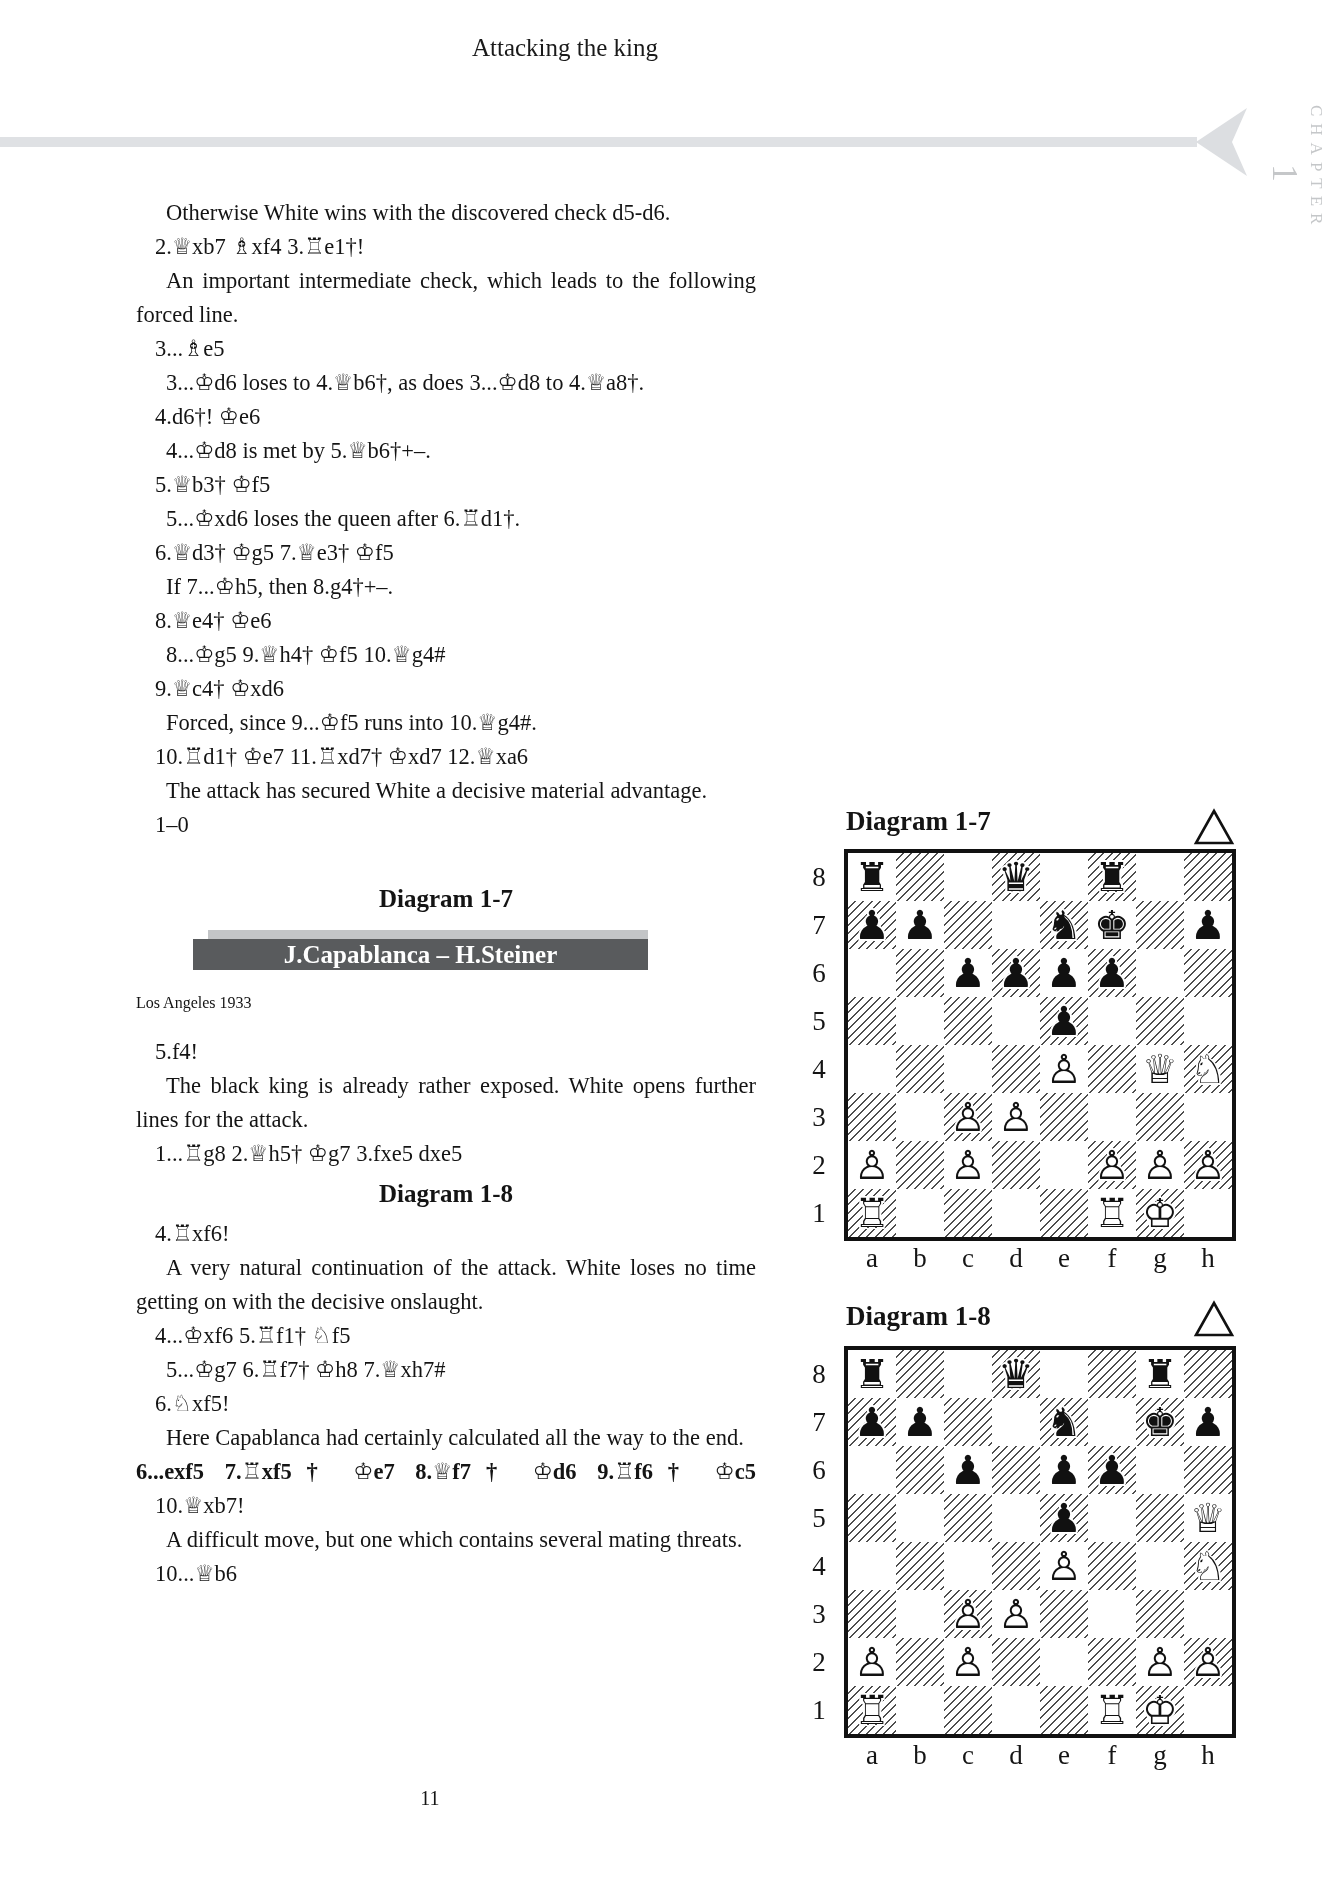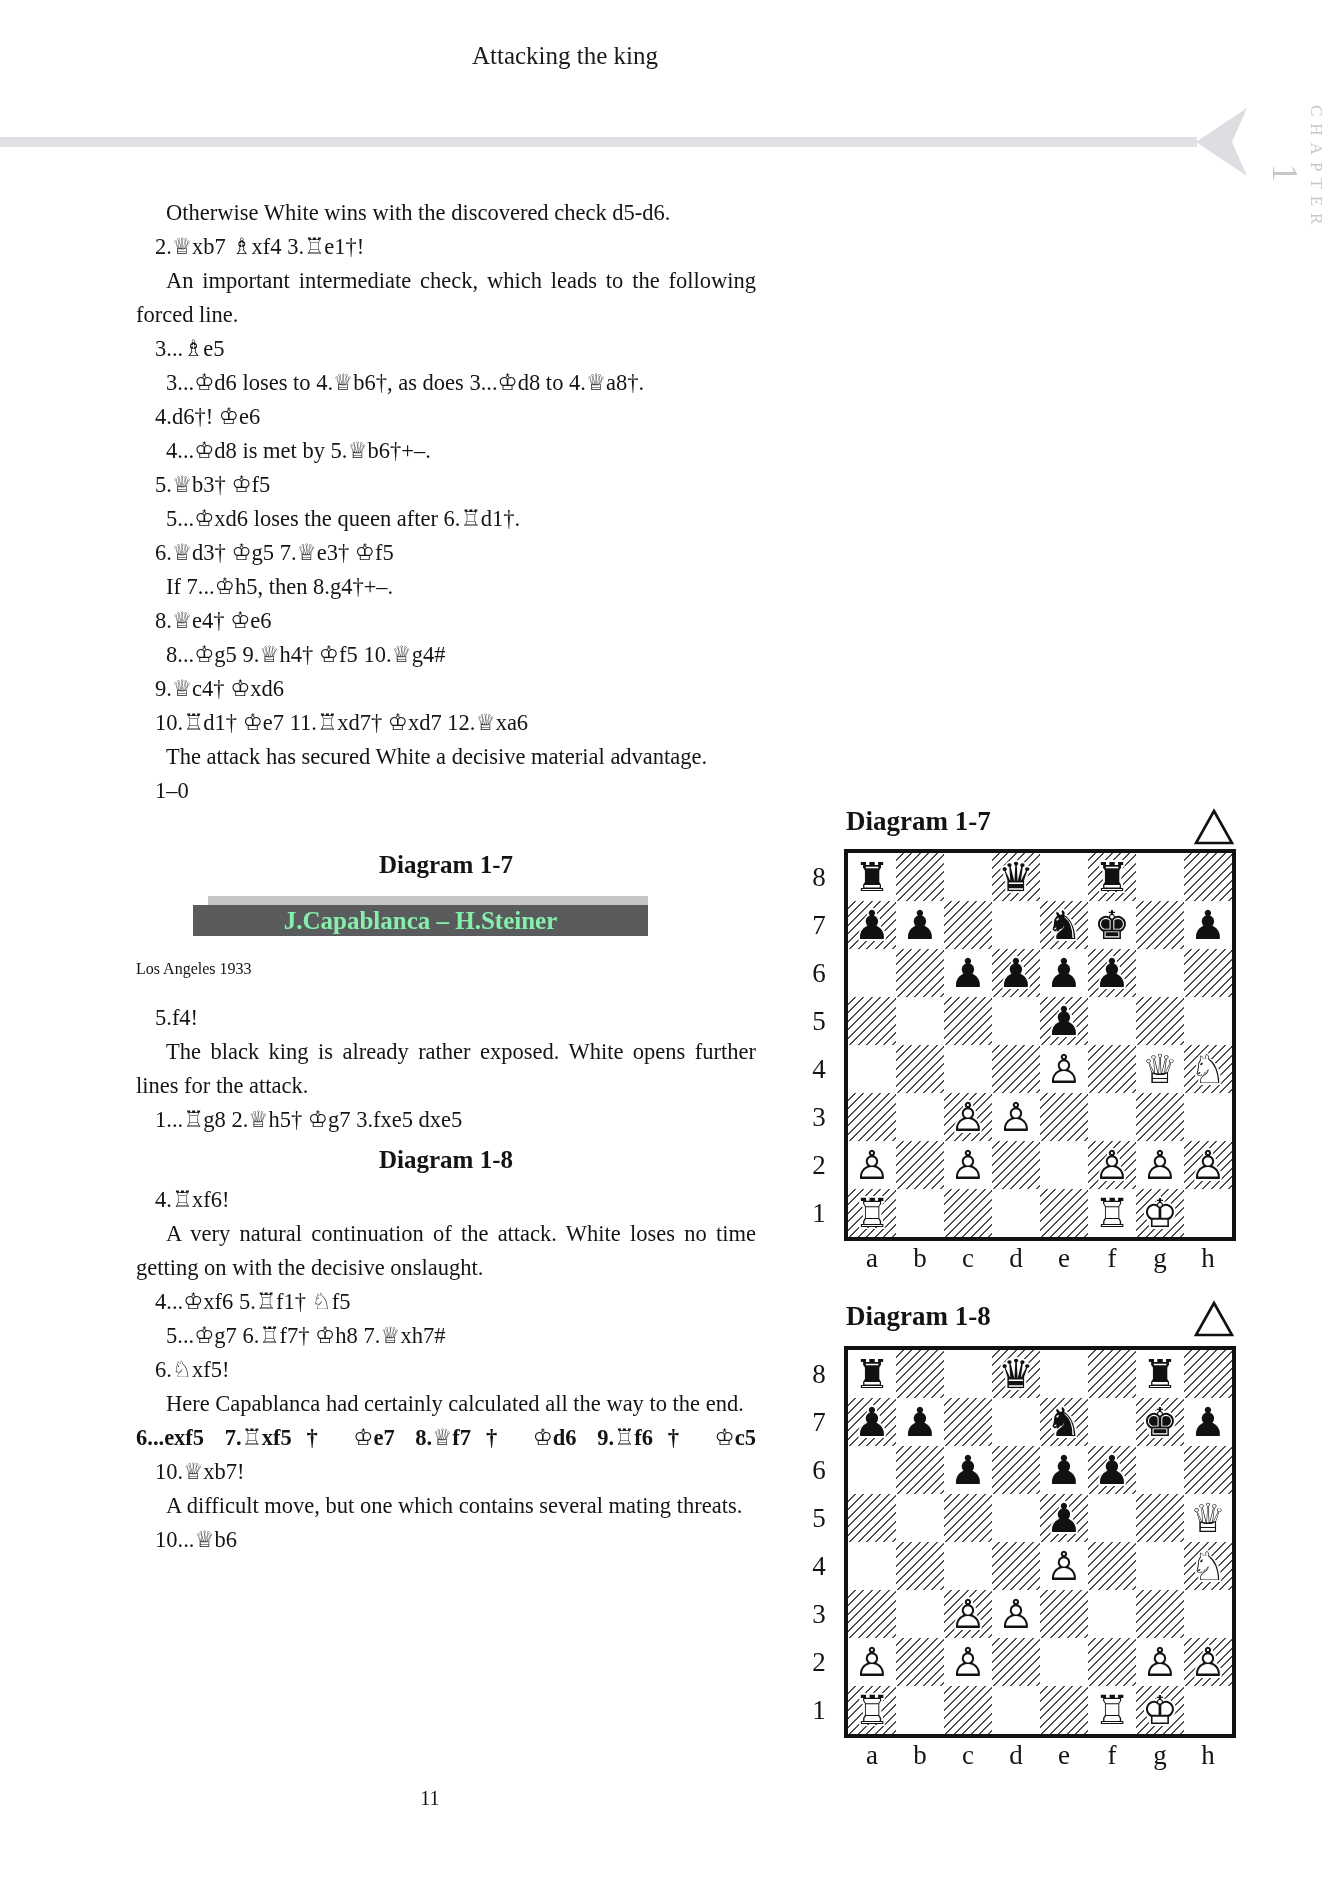--- a/index.html
+++ b/index.html
@@ -3,21 +3,21 @@
 <meta charset="utf-8">
 <style>
   * { margin:0; padding:0; box-sizing:border-box; }
   html,body { background:#888; }
   .page {
     position:relative; width:1339px; height:1890px; background:#ffffff;
     font-family:"Liberation Serif","DejaVu Serif","DejaVu Sans",serif;
     color:#141414; overflow:hidden; margin:0 auto;
   }
   .page-title {
-    position:absolute; top:42px; left:0; width:1130px;
+    position:absolute; top:34px; left:0; width:1130px;
     text-align:center; font-size:25px; color:#1a1a1a;
   }
   .band { position:absolute; top:137px; left:0; width:1197px; height:10px; background:#dfe1e4; }
   .band-arrow { position:absolute; top:108px; left:1196px; }
   .chapter-marker {
     position:absolute; top:58px; left:1264px; height:220px;
     writing-mode:vertical-rl; color:#c5c7c9;
     display:flex; flex-direction:column; align-items:center;
   }
   .chapter-word { font-size:17px; letter-spacing:7px; }
@@ -29,21 +29,21 @@
   p.indent { text-align:justify; text-indent:30px; }
   p.move   { font-weight:normal; text-align:justify;margin-left:19px; }
   p.move-full { font-weight:bold; text-align:justify; text-align-last:justify; }
   p.heading { font-weight:bold; text-align:center; font-size:25px; margin:40px 0 14px; }
   p.heading-inline { font-weight:bold; text-align:center; font-size:25px; margin:6px 0; }
 
   .game-block { margin:0 0 15px; }
   .bar-light { height:9px; width:440px; margin-left:72px; background:#c3c5c7; }
   .bar-dark  { height:31px; width:455px; margin-left:57px; background:#595b5d;
                display:flex; align-items:center; justify-content:center; }
-  .game-players { color:#86efac; font-weight:bold; font-size:25px; line-height:1; }
+  .game-players { color:#ffffff; font-weight:bold; font-size:25px; line-height:1; }
   .game-venue { text-align:left; font-size:16px; margin-top:16px; }
 
   .page-number { position:absolute; left:120px; top:1787px; width:620px; text-align:center; font-size:20px; }
 
   
   .diagram-label { position:absolute; left:846px; font-size:27px; font-weight:bold; }
   .to-move { position:absolute; left:1193px; }
   .board {
     position:absolute; left:844px; width:392px; height:392px;
     border:4px solid #111; display:grid;
@@ -91,20 +91,21 @@
         <p class="indent">3...♔d6 loses to 4.♕b6†, as does 3...♔d8 to 4.♕a8†.</p>
         <p class="move">4.d6†! ♔e6</p>
         <p class="indent">4...♔d8 is met by 5.♕b6†+–.</p>
         <p class="move">5.♕b3† ♔f5</p>
         <p class="indent">5...♔xd6 loses the queen after 6.♖d1†.</p>
         <p class="move">6.♕d3† ♔g5 7.♕e3† ♔f5</p>
         <p class="indent">If 7...♔h5, then 8.g4†+–.</p>
         <p class="move">8.♕e4† ♔e6</p>
         <p class="indent">8...♔g5 9.♕h4† ♔f5 10.♕g4#</p>
         <p class="move">9.♕c4† ♔xd6</p>
+        <p class="indent">Forced, since 9...♔f5 runs into 10.♕g4#.</p>
         <p class="move">10.♖d1† ♔e7 11.♖xd7† ♔xd7 12.♕xa6</p>
         <p class="indent">The attack has secured White a decisive material advantage.</p>
         <p class="move">1–0</p>
         <p class="heading">Diagram 1-7</p>
       </div>
 
     <div class="game-block">
       <div class="bar-light"></div>
       <div class="bar-dark">
         <span class="game-players">J.Capablanca – H.Steiner</span>

